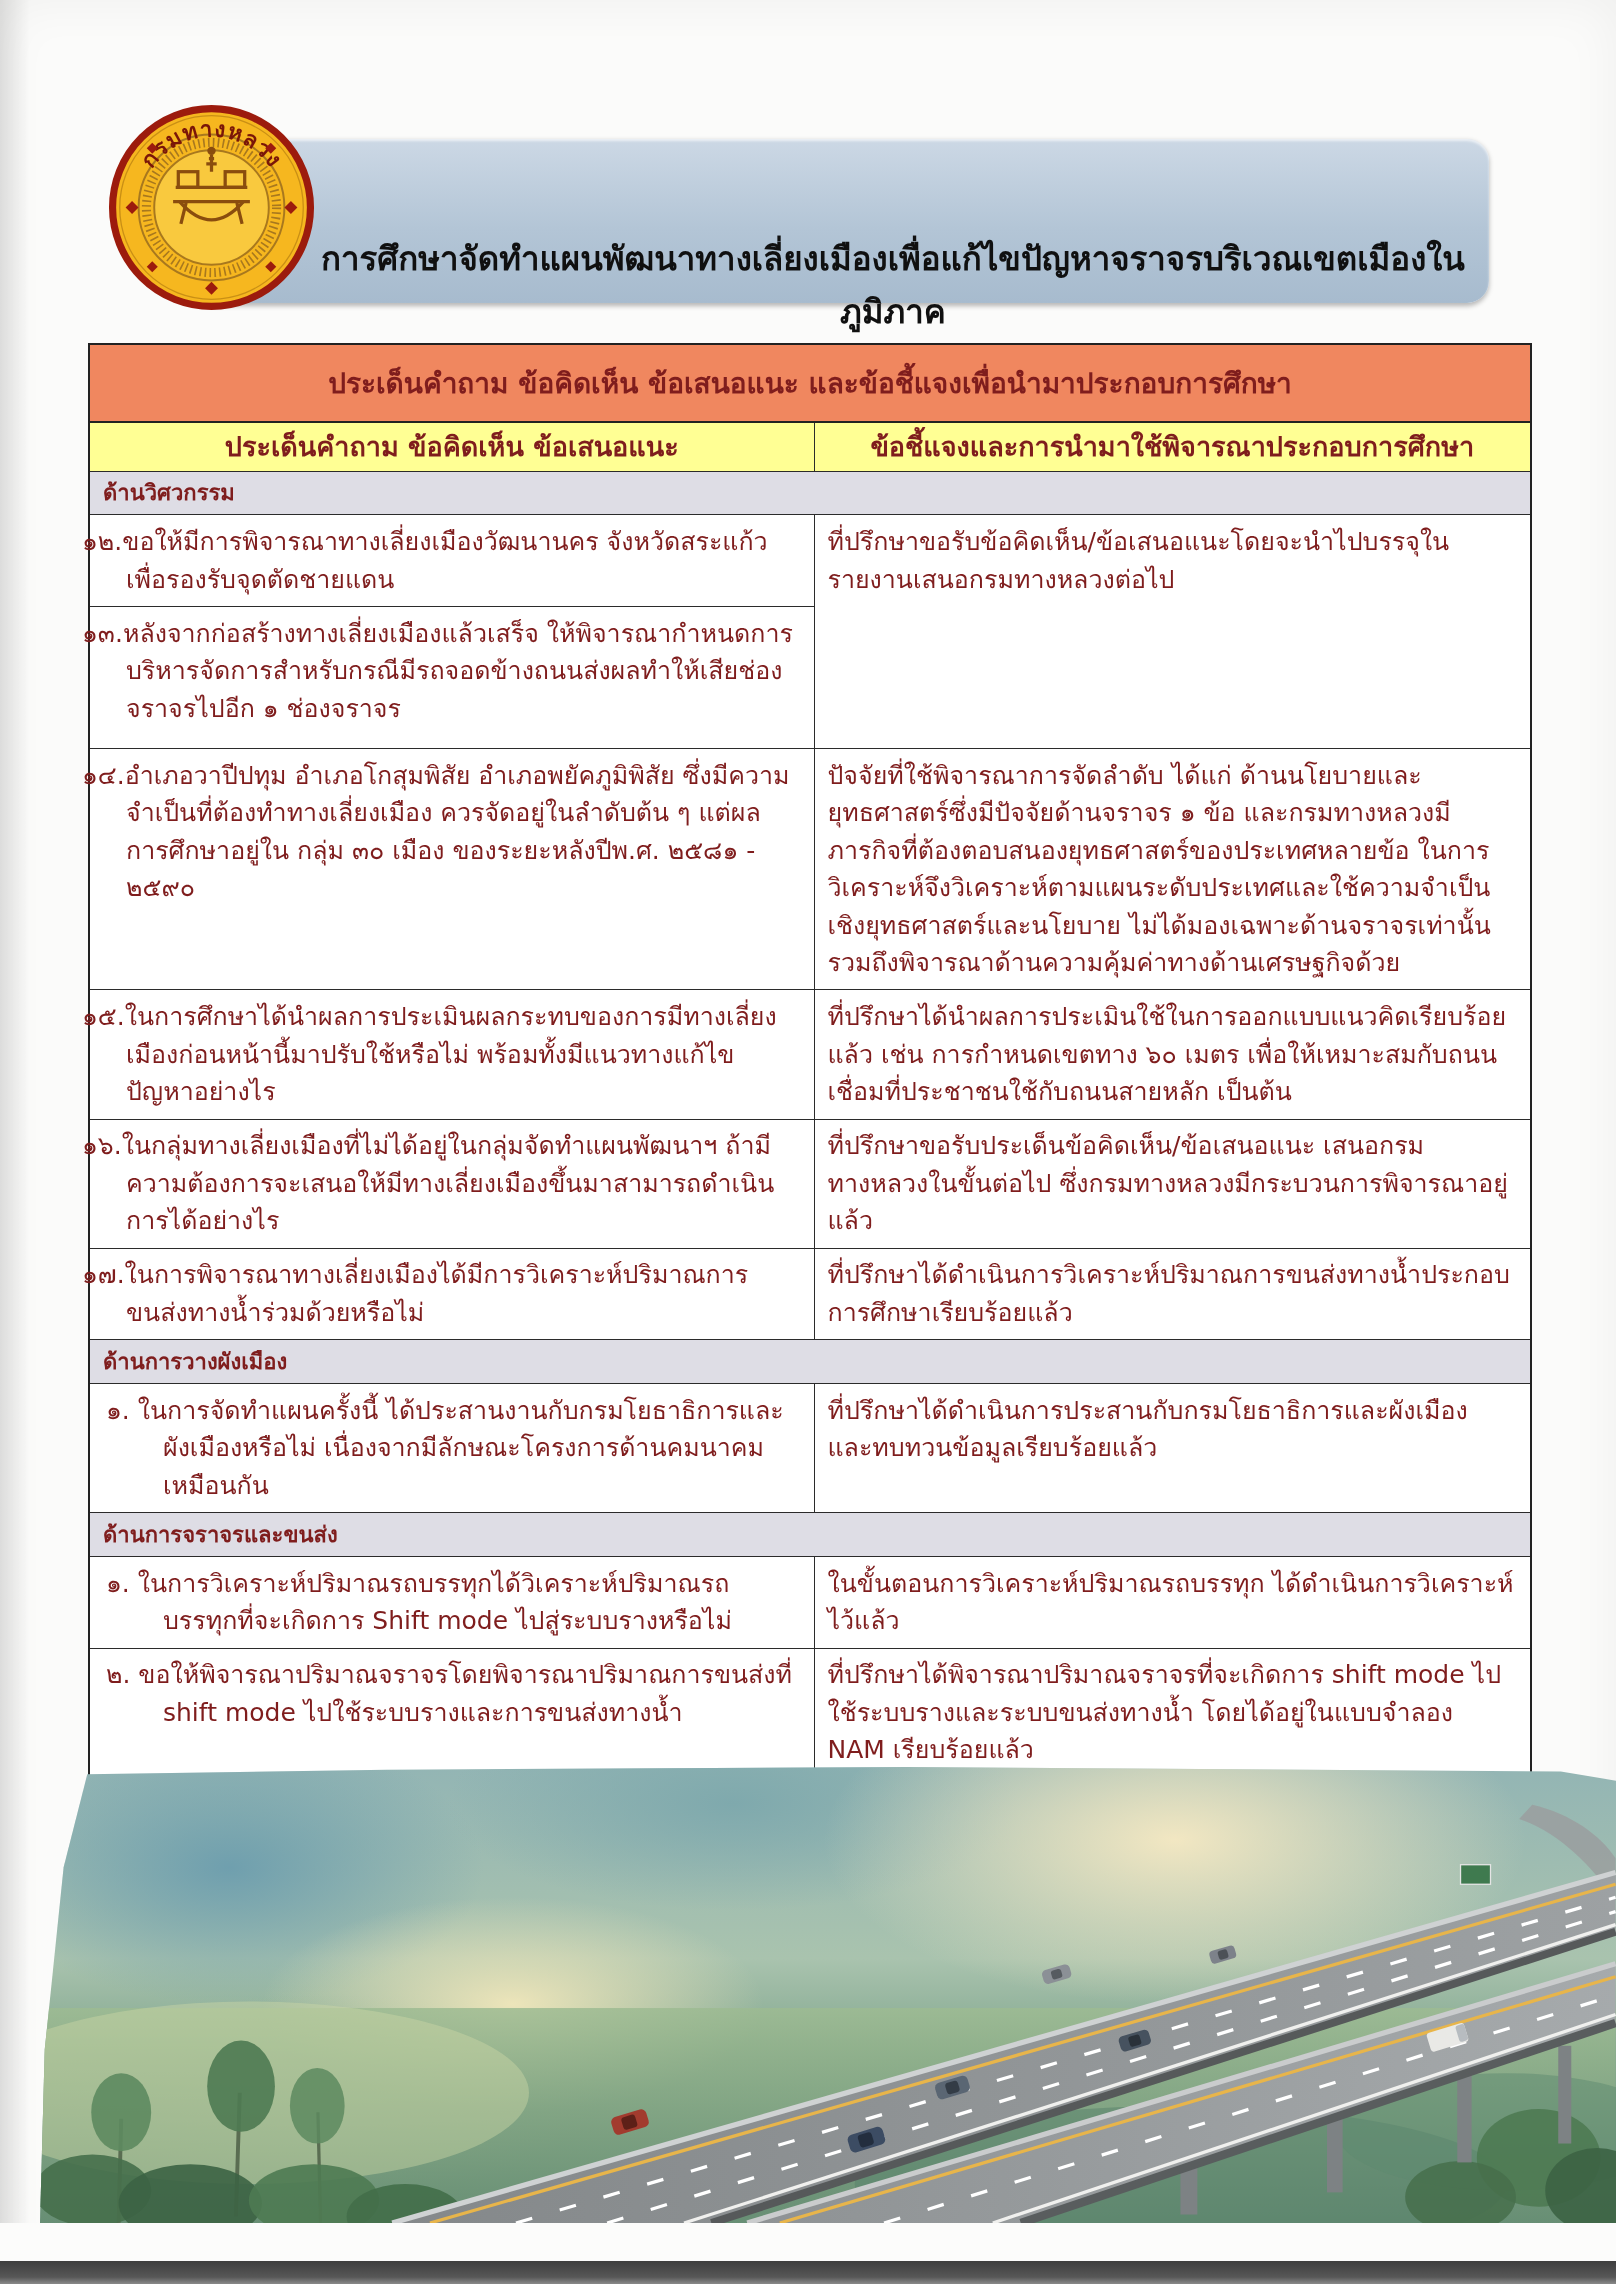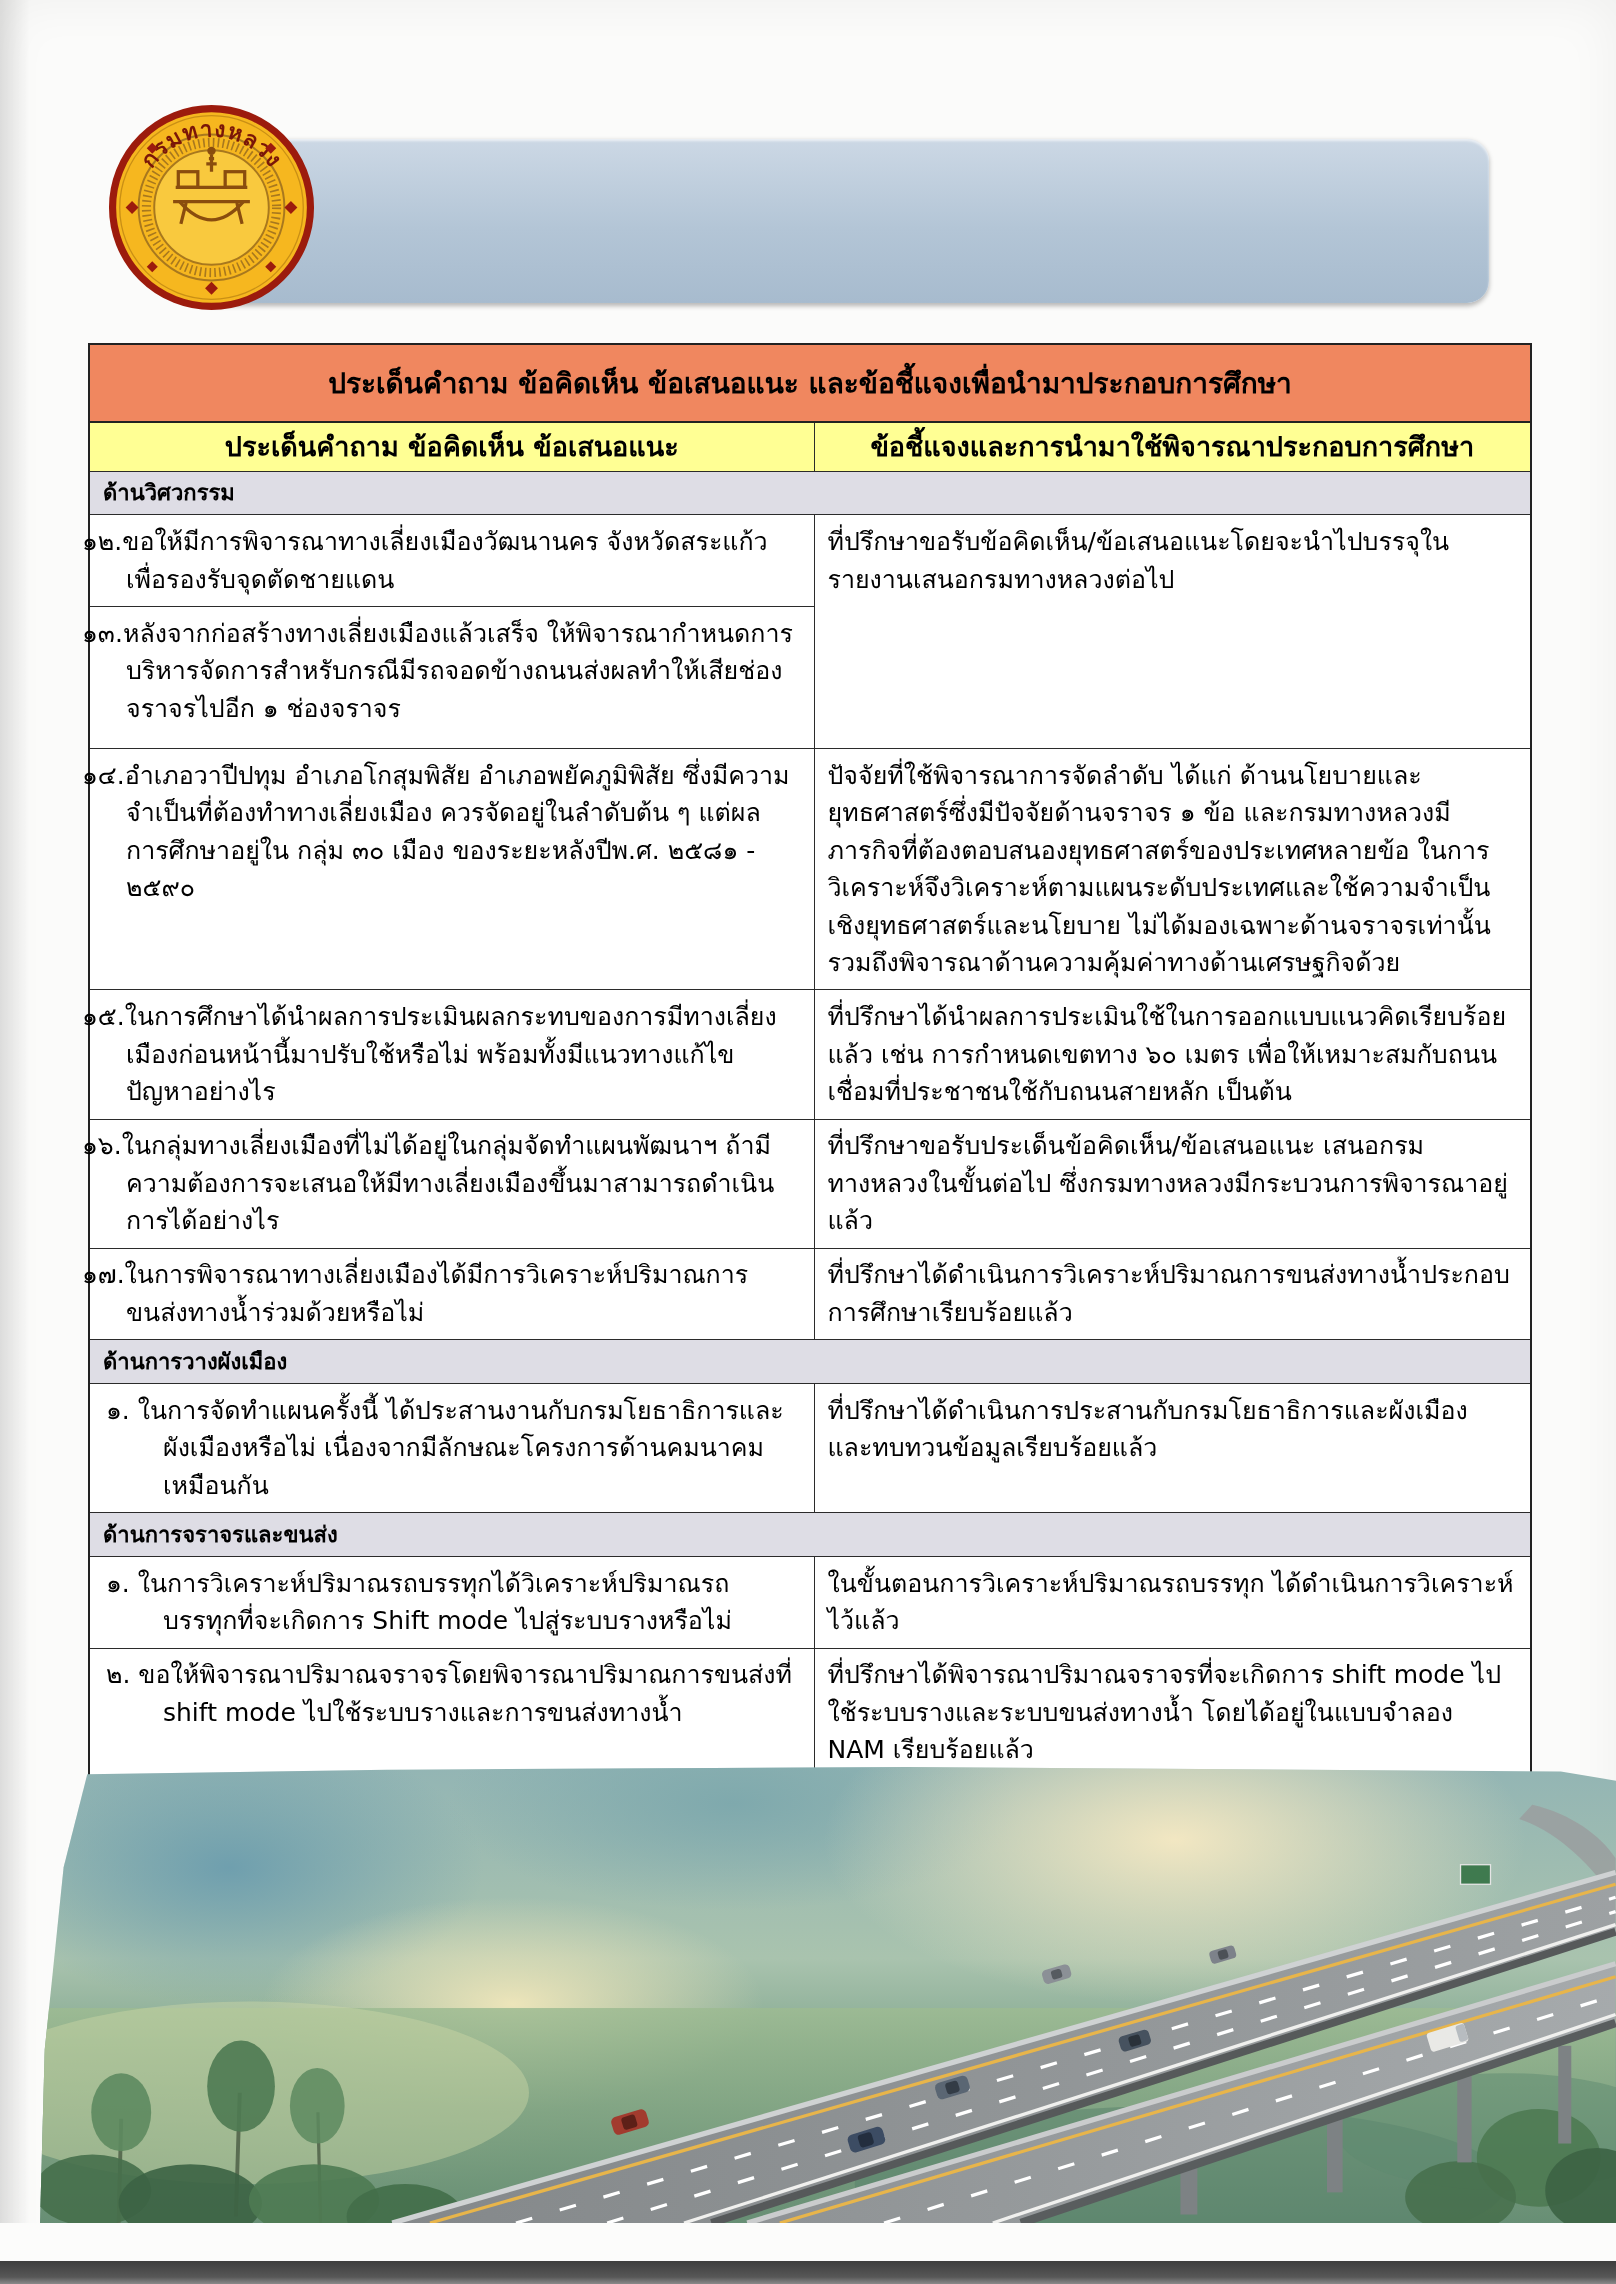--- a/index.html
+++ b/index.html
@@ -20,21 +20,21 @@
   .title2 { position:absolute; left:287px; top:232px; width:1212px; text-align:center;
             font-size:33px; font-weight:bold; color:#101010; }
 
   
   .seal { position:absolute; left:108px; top:104px; width:207px; height:207px; }
 
   
   .qa-table { position:absolute; left:88px; top:343px; width:1441px; height:1422px;
               border-collapse:collapse; table-layout:fixed; background:#fff; }
   .qa-table col.c1 { width:725px; } .qa-table col.c2 { width:717px; }
-  .qa-table td, .qa-table th { border:1.3px solid #2b2b2b; vertical-align:top; color:#000000; }
+  .qa-table td, .qa-table th { border:1.3px solid #2b2b2b; vertical-align:top; color:#7f1d1d; }
   .qa-table { border:2.6px solid #222; }
   th.main-hd { background:#f0875f; font-size:28px; font-weight:bold; text-align:center; vertical-align:middle;
                border-bottom:2px solid #222; }
   th.sub-hd  { background:#ffff94; font-size:27px; font-weight:bold; text-align:center; vertical-align:middle; }
   td.sec     { background:#dedde5; font-size:22px; font-weight:bold; padding:3.9px 13px; vertical-align:middle; }
   td.q, td.a { font-size:25px; line-height:1.5; padding:7.8px 14.3px 7.8px 15.6px; }
   td.q.n2    { padding-left:36px;  text-indent:-44px; }  
   td.q.n1    { padding-left:73px; text-indent:-57px; }  
   td.a       { padding-left:13px;margin-left:44px; }
 
@@ -54,20 +54,21 @@
   .bottom-shadow { position:absolute; left:0; top:2261px; width:1616px; height:23px;
                    background:linear-gradient(180deg,#3e3e3e 0%,#575757 70%,#8a8a8a 100%); }
 </style>
 </head>
 <body>
 
 <div class="page">
   <div class="edge-shade"></div>
 
   <div class="banner"></div>
+  <div class="title2">การศึกษาจัดทำแผนพัฒนาทางเลี่ยงเมืองเพื่อแก้ไขปัญหาจราจรบริเวณเขตเมืองในภูมิภาค</div>
 
   <div class="seal">
     <svg width="207" height="207" viewBox="0 0 318 318">
       <circle cx="159" cy="159" r="152" fill="#f6b71f" stroke="#9c1b0d" stroke-width="11"></circle>
       <circle cx="159" cy="159" r="141" fill="none" stroke="#c98f15" stroke-width="2"></circle>
       <circle cx="159" cy="159" r="112" fill="none" stroke="#a8781e" stroke-width="3"></circle>
       <circle cx="159" cy="159" r="100" fill="none" stroke="#a8781e" stroke-width="14" stroke-dasharray="2.5 5"></circle>
       <circle cx="159" cy="159" r="88" fill="#f9c93e" stroke="#a8781e" stroke-width="3"></circle>
 
       <defs>

